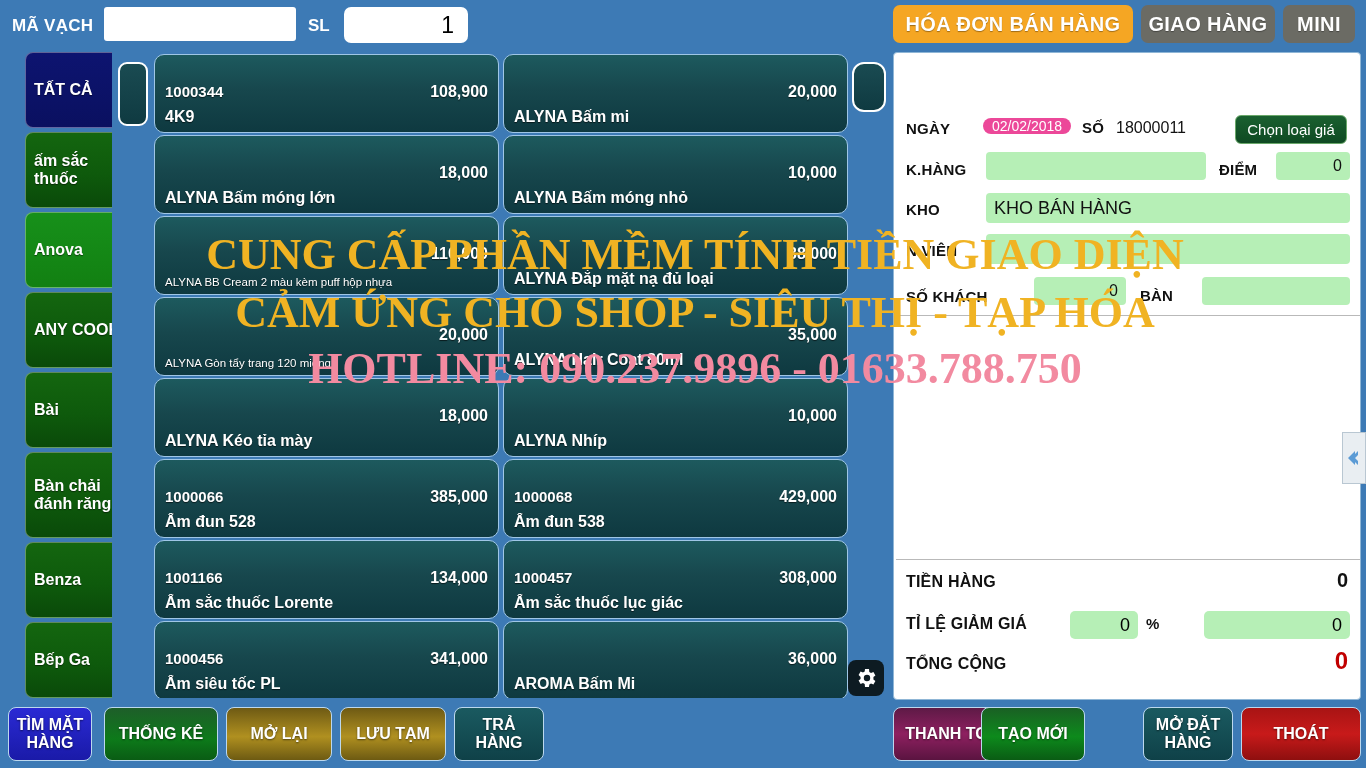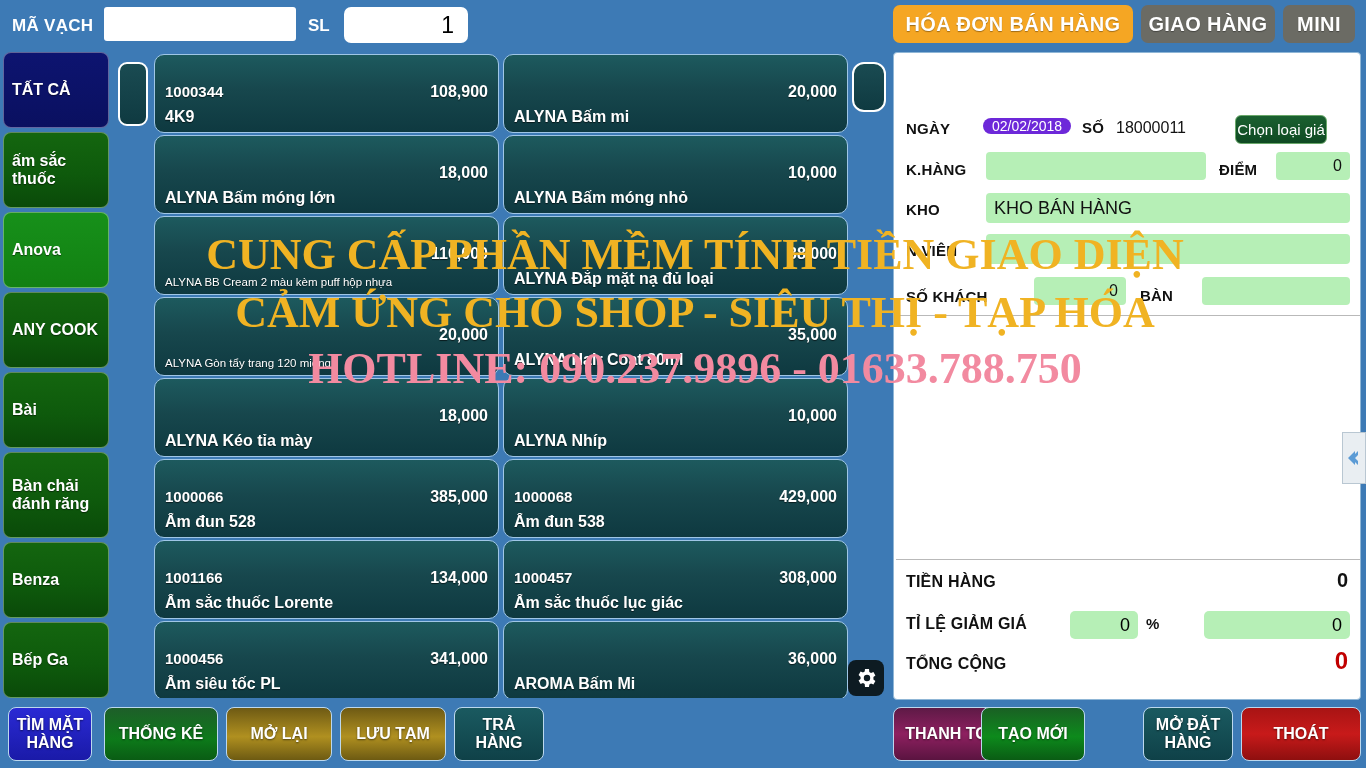--- a/index.html
+++ b/index.html
@@ -53,20 +53,21 @@
     cursor: pointer;
   }
   #mode-invoice { left: 893px; width: 240px; background: #f5a623; }
   #mode-delivery { left: 1141px; width: 134px; background: #6b6b64; }
   #mode-mini { left: 1283px; width: 72px; background: #6b6b64; }
 
   
   #sidebar {
     position: absolute; left: 0; top: 52px; width: 112px; height: 648px;
     overflow: hidden;
+    padding-left: 22px;
   }
   .cat-btn {
     width: 106px; margin: 0 0 4px 3px;
     border-radius: 8px;
     border: 1px solid rgba(255,255,255,.35);
     color: #ffffff; font-weight: bold; font-size: 16px;
     display: flex; align-items: center;
     padding: 0 8px;
     line-height: 1.12;
     text-shadow: 0 1px 1px rgba(0,0,0,.5);
@@ -158,26 +159,26 @@
     font-size: 16px; font-family: "Liberation Sans", sans-serif;
     color: #111; padding: 0 8px;
   }
   .finput.right { text-align: right; }
   .fstatic {
     position: absolute; font-size: 16px; color: #111;
   }
   #date-chip {
     position: absolute; left: 89px; top: 65px;
     width: 88px; height: 16px; border-radius: 10px;
-    background: #6d28d9; color: #ffffff; font-size: 14px;
+    background: #ec4899; color: #ffffff; font-size: 14px;
     display: flex; align-items: center; justify-content: center;
   }
   #price-type-btn {
     position: absolute; left: 341px; top: 62px;
-    width: 92px; height: 29px; border-radius: 6px;
+    width: 112px; height: 29px; border-radius: 6px;
     background: linear-gradient(180deg,#1a6030 0%, #0f4a22 100%);
     color: #ffffff; font-size: 15px;
     display: flex; align-items: center; justify-content: center;
     border: 1px solid #6aa86a; cursor: pointer;
   }
   .panel-sep {
     position: absolute; left: 2px; width: 464px; height: 1px;
     background: #b9b9b9;
   }
 

